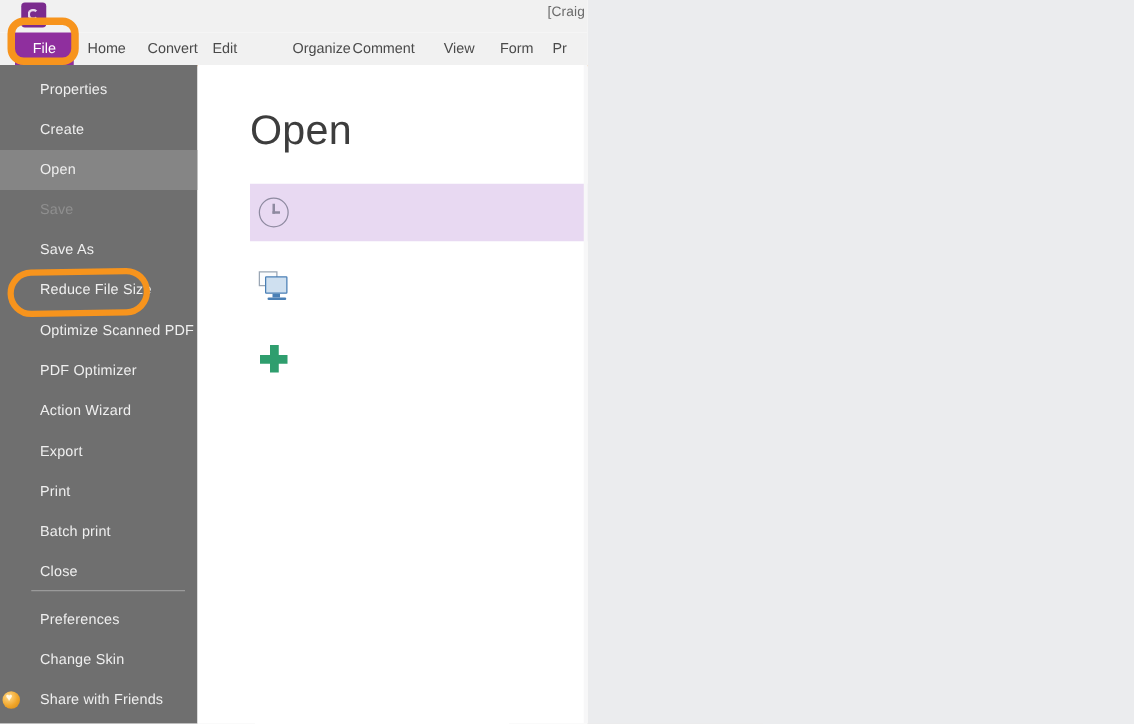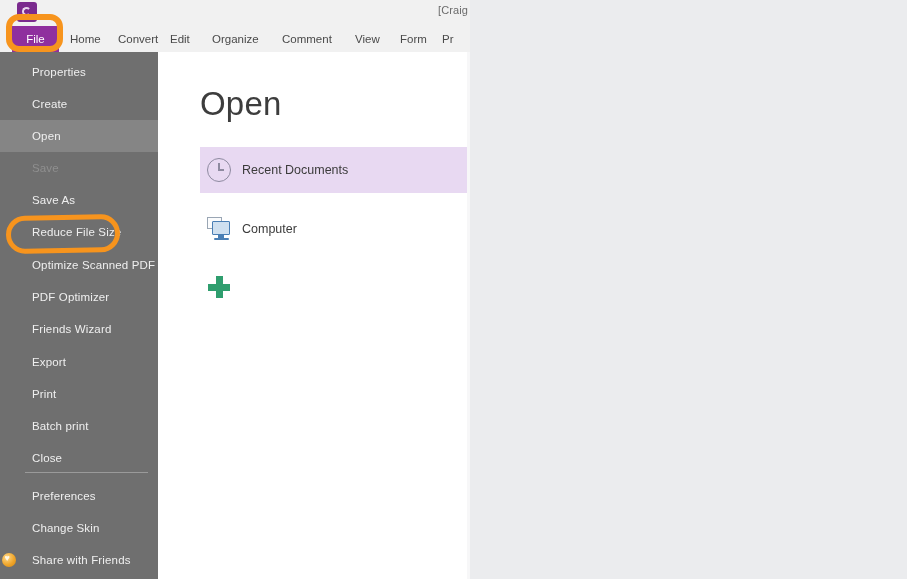--- a/index.html
+++ b/index.html
@@ -296,69 +296,67 @@
       <div class="app-logo"></div>
       <div class="win-title">[Craig</div>
     </div>
 
     <div class="tabstrip">
       <div class="tab tab-file">File</div>
       <div id="tab-host">
           <div class="tab" style="left: 70px;">Home</div>
           <div class="tab" style="left: 118px;">Convert</div>
           <div class="tab" style="left: 170px;">Edit</div>
-          <div class="tab" style="left: 212px;">Organize</div>
+          <div class="tab" style="left: 234px;">Organize</div>
           <div class="tab" style="left: 282px;">Comment</div>
           <div class="tab" style="left: 355px;">View</div>
           <div class="tab" style="left: 400px;">Form</div>
           <div class="tab" style="left: 442px;">Pr</div>
         </div>
     </div>
 
     <div class="sidebar">
       <div id="menu-host">
           <div class="menu-item" style="top: 4px;">Properties</div>
           <div class="menu-item" style="top: 36px;">Create</div>
           <div class="menu-item selected" style="top: 68px;">Open</div>
           <div class="menu-item disabled" style="top: 100px;">Save</div>
           <div class="menu-item" style="top: 132px;">Save As</div>
           <div class="menu-item" style="top: 164px;">Reduce File Size</div>
           <div class="menu-item" style="top: 197px;">Optimize Scanned PDF</div>
           <div class="menu-item" style="top: 229px;">PDF Optimizer</div>
-          <div class="menu-item" style="top: 261px;">Friends Wizard</div>
+          <div class="menu-item" style="top: 261px;">Action Wizard</div>
           <div class="menu-item" style="top: 294px;">Export</div>
           <div class="menu-item" style="top: 326px;">Print</div>
           <div class="menu-item" style="top: 358px;">Batch print</div>
           <div class="menu-item" style="top: 390px;">Close</div>
           <div class="menu-item" style="top: 428px;">Preferences</div>
           <div class="menu-item" style="top: 460px;">Change Skin</div>
           <div class="menu-item" style="top: 492px;"><span class="share-icon"></span><span>Share with Friends</span></div>
           <div class="menu-divider" style="top: 420px;"></div>
         </div>
     </div>
 
     <div class="content">
       <div class="page-title">Open</div>
       <div id="places-host">
           <div class="place-row highlight" style="top: 95px;">
             <div class="place-icon">
               <div class="icon-clock"></div>
             </div>
-            <div class="place-label">Recent Documents</div>
           </div>
           <div class="place-row" style="top: 154px;">
             <div class="place-icon">
               <div class="icon-computer">
                 <div class="mon-back"></div>
                 <div class="mon-front"></div>
                 <div class="mon-stand"></div>
                 <div class="mon-base"></div>
               </div>
             </div>
-            <div class="place-label">Computer</div>
           </div>
           <div class="place-row" style="top: 212px;">
             <div class="place-icon">
               <div class="icon-plus"></div>
             </div>
           </div>
         </div>
     </div>
 
     <div class="content-edge"></div>

